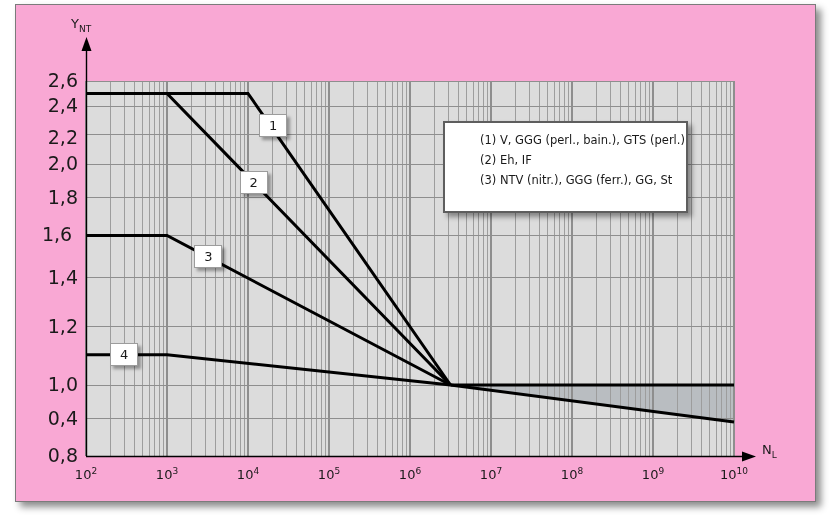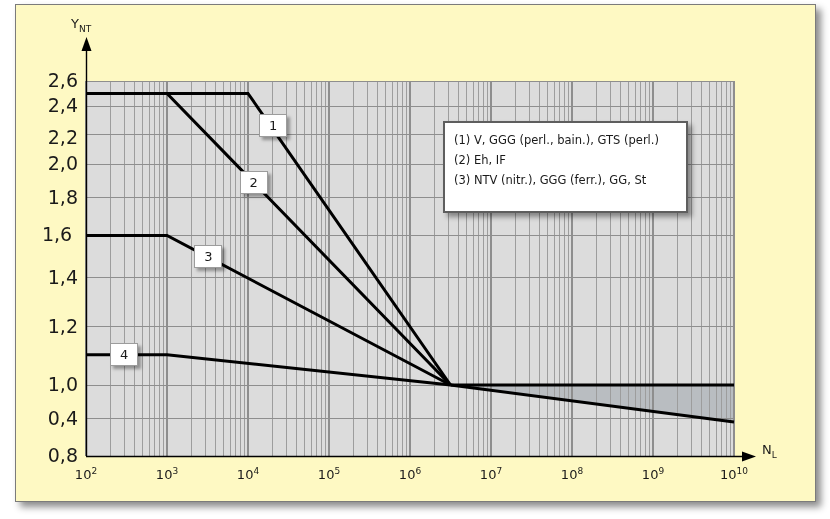--- a/index.html
+++ b/index.html
@@ -3,21 +3,21 @@
 <meta charset="utf-8">
 <style>
   html,body{margin:0;padding:0;}
   body{
     width:830px;height:519px;position:relative;overflow:hidden;
     background:#ffffff;
     font-family:"DejaVu Sans","Liberation Sans",sans-serif;
   }
   .card{
     position:absolute;left:15px;top:4px;width:799px;height:496px;
-    background:#fef9c3;border:1px solid #7b7b7b;
+    background:#f9a8d4;border:1px solid #7b7b7b;
     box-shadow:5px 5px 7px rgba(0,0,0,0.45);
   }
   .card svg{position:absolute;left:0;top:0;}
   .ytick{
     position:absolute;width:42px;text-align:right;
     font-size:19px;color:#1a1a1a;line-height:15px;
   }
   .xtick{
     position:absolute;width:48px;text-align:center;
     font-size:13px;color:#1a1a1a;line-height:16px;
@@ -32,21 +32,21 @@
     display:flex;align-items:center;justify-content:center;
     font-size:13px;color:#1a1a1a;
   }
   .legend{
     position:absolute;left:427px;top:116px;width:245px;height:92px;
     box-sizing:border-box;background:#ffffff;border:2px solid #5e5e5e;
     box-shadow:4px 4px 5px rgba(0,0,0,0.4);
     padding:7px 6px 0 9px;
   }
   .legend-line{
-    font-size:11.5px;line-height:20px;color:#1a1a1a;white-space:nowrap;
+    font-size:11.5px;line-height:20px;color:#1a1a1a;white-space:nowrap;margin-left:26px;
   }
 </style>
 </head>
 <body>
 
 <div class="card">
 
   <svg id="plot-svg" width="799" height="496" viewBox="0 0 799 496">
       <rect x="70" y="76" width="648" height="375" fill="#dcdcdc"></rect>
       <polygon points="434.5,380.00481311108496 718,380.00481311108496 718,417.0811257145356" fill="#b9bdc1"></polygon>

